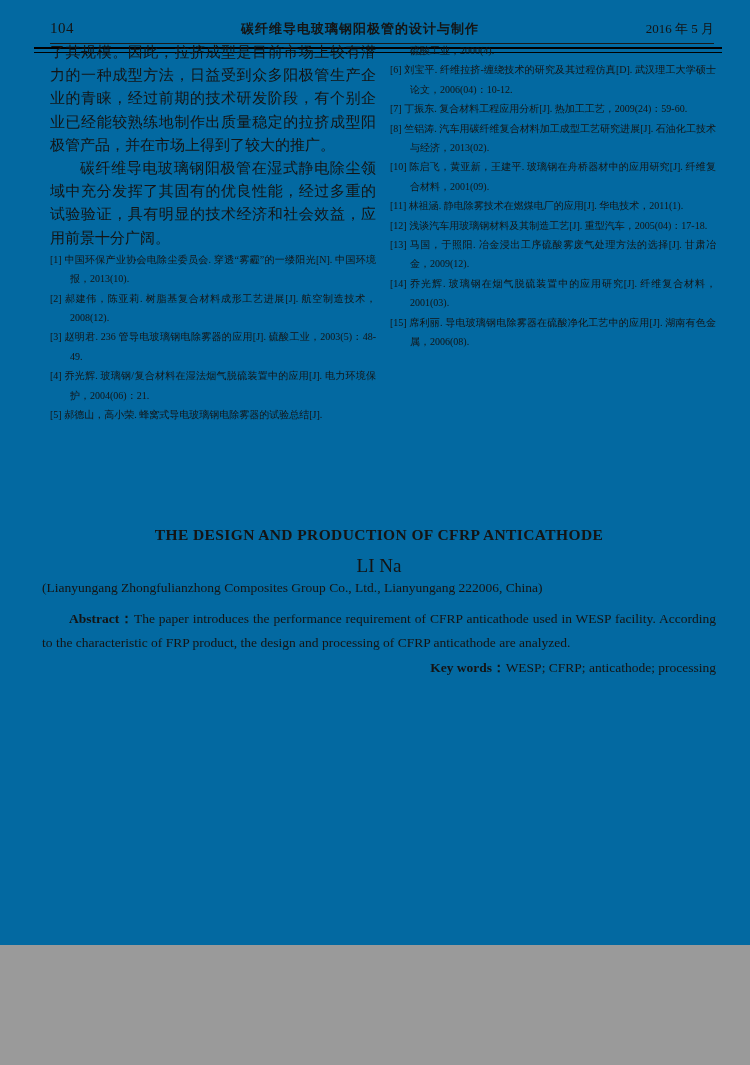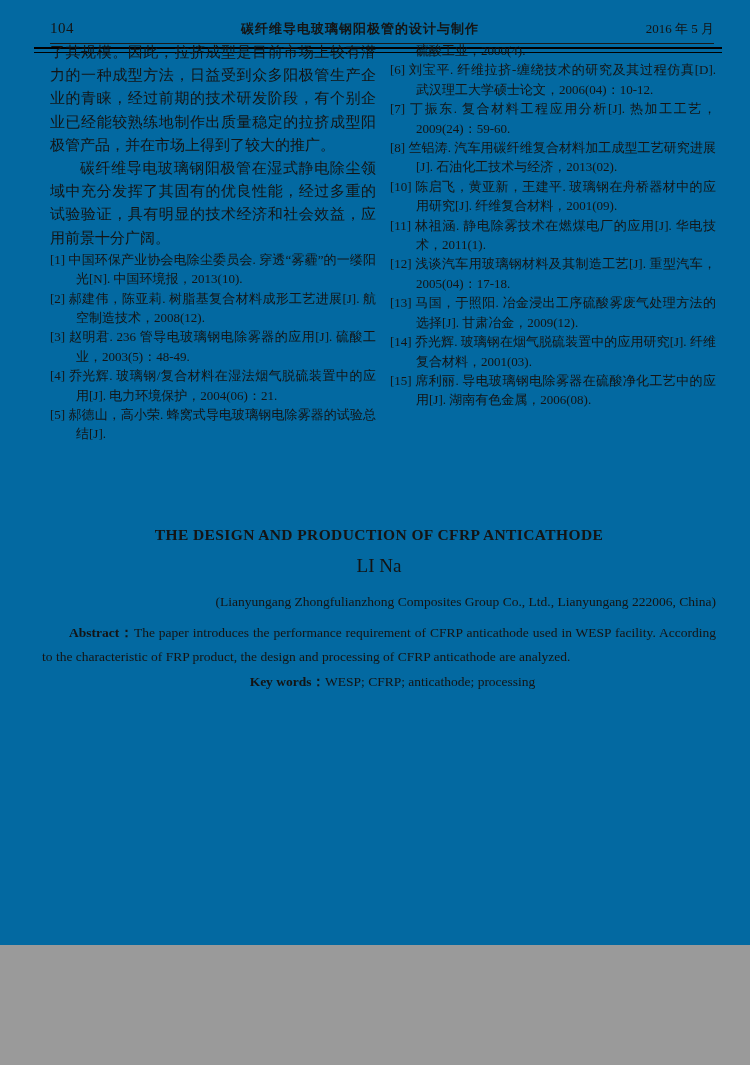--- a/index.html
+++ b/index.html
@@ -34,39 +34,39 @@
   .para {
     margin:0; font-size:15px; line-height:23.2px;
     text-align:justify; text-justify:inter-ideograph;
   }
   .para.indent { text-indent:2em; }
   .refs-heading {
     margin:7px 0 5px 0; text-align:center;
     font-size:15px; font-weight:bold; letter-spacing:2px;
   }
   .ref {
-    margin:0; font-size:13px; line-height:19.4px;
+    margin:0; font-size:10px; line-height:19.4px;
     text-align:justify; text-justify:inter-ideograph;
     padding-left:2em; text-indent:-2em;
   }
   .ref.cont { text-indent:0; } 
   
   .english {
     position:absolute; top:526px; left:42px; right:34px;
   }
   .en-title {
     margin:0; text-align:center; font-size:15.5px; font-weight:bold; letter-spacing:.4px;
   }
   .en-author { margin:11px 0 0 0; text-align:center; font-size:19px; }
-  .en-affil  { margin:17px 0 0 0; text-align:right; font-size:13.5px; }
+  .en-affil  { margin:3px 0 0 0; text-align:left; font-size:13.5px; }
   .en-abstract {
     margin:11px 0 0 0; font-size:13.5px; line-height:24px;
     text-align:justify; text-indent:2em;
   }
-  .en-keywords { margin:1px 0 0 0; font-size:13.5px; line-height:24px; text-indent:2em; text-align:center; }
+  .en-keywords { margin:1px 0 0 0; font-size:13.5px; line-height:24px; text-indent:2em; text-align:right; }
   .b { font-weight:bold; }
   
   .footer-stamp {
     position:absolute; left:52px; top:996px;
     background:#b3b3b3;
     padding:3px 14px 4px 12px;
     font-size:13.5px; font-weight:bold; letter-spacing:.5px;
     white-space:pre; color:#111;
     box-shadow:0 0 4px rgba(0,0,0,.15);
   }

